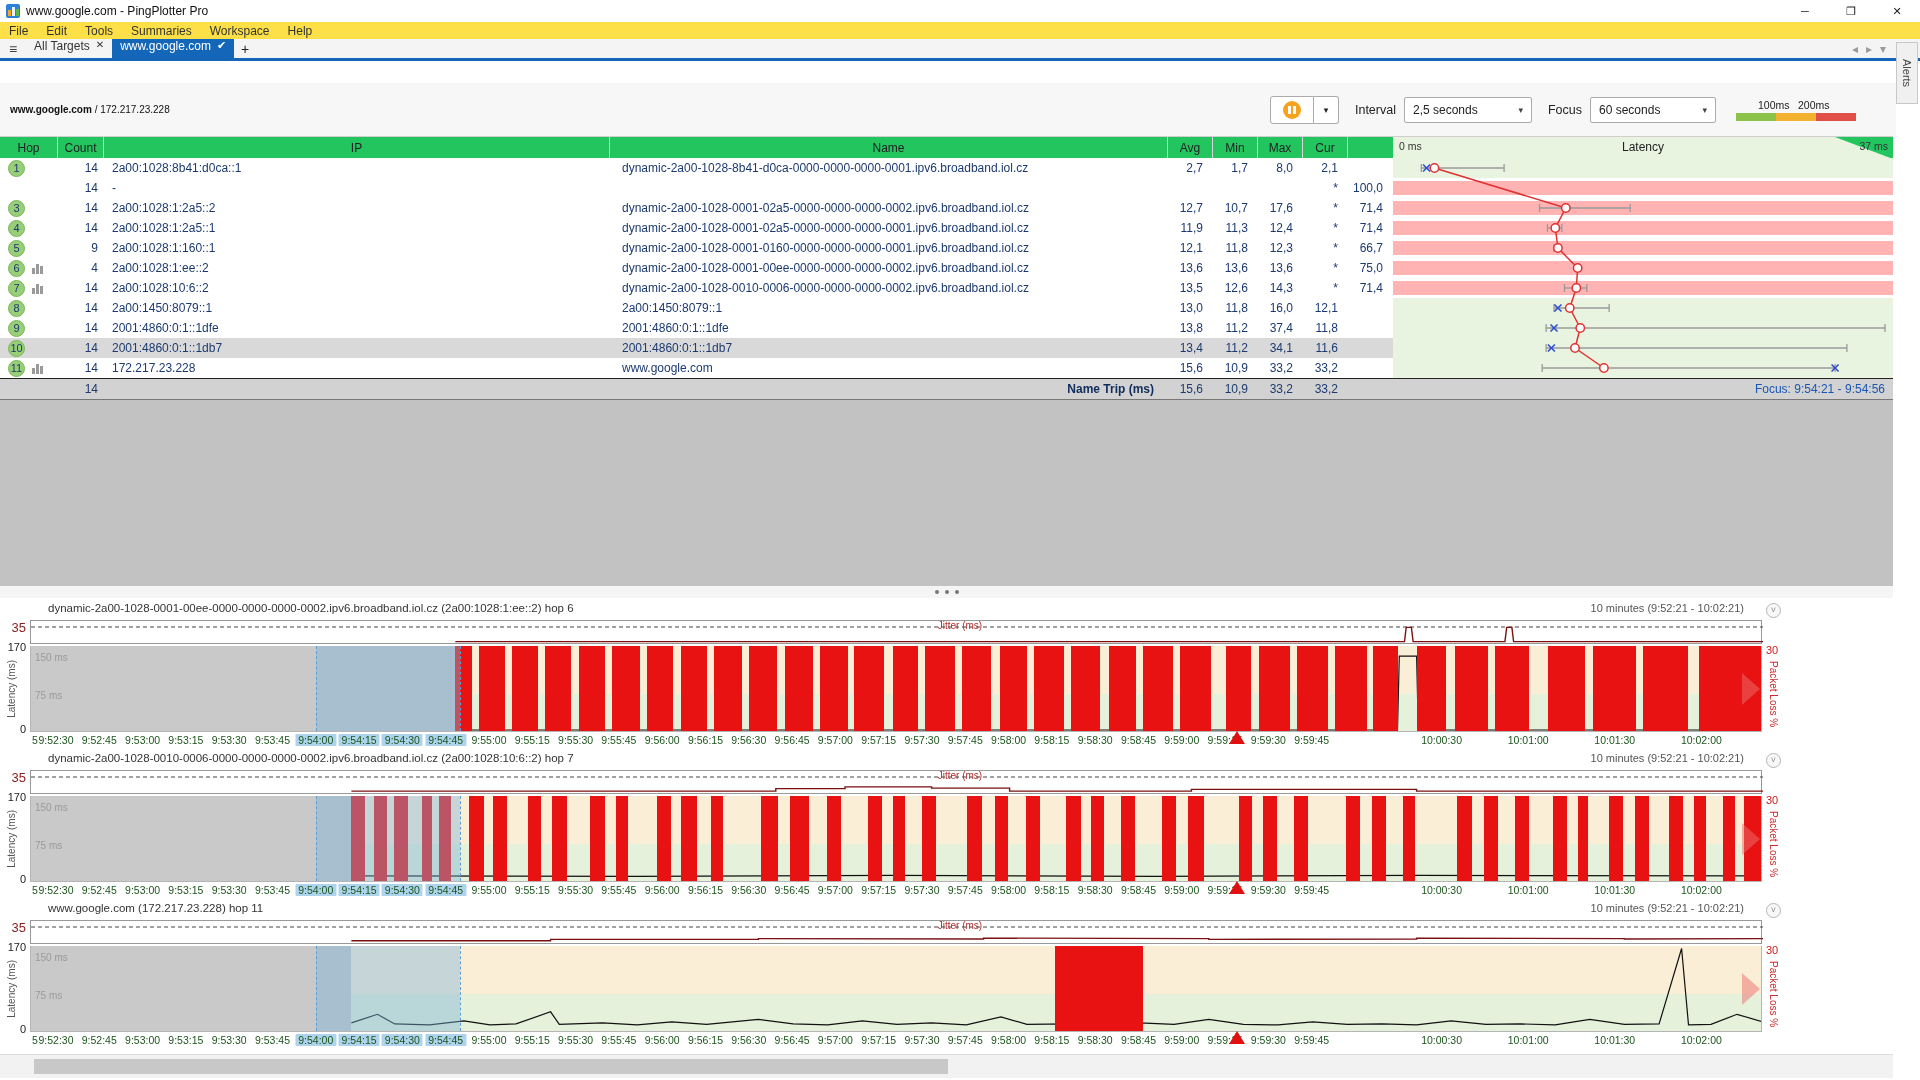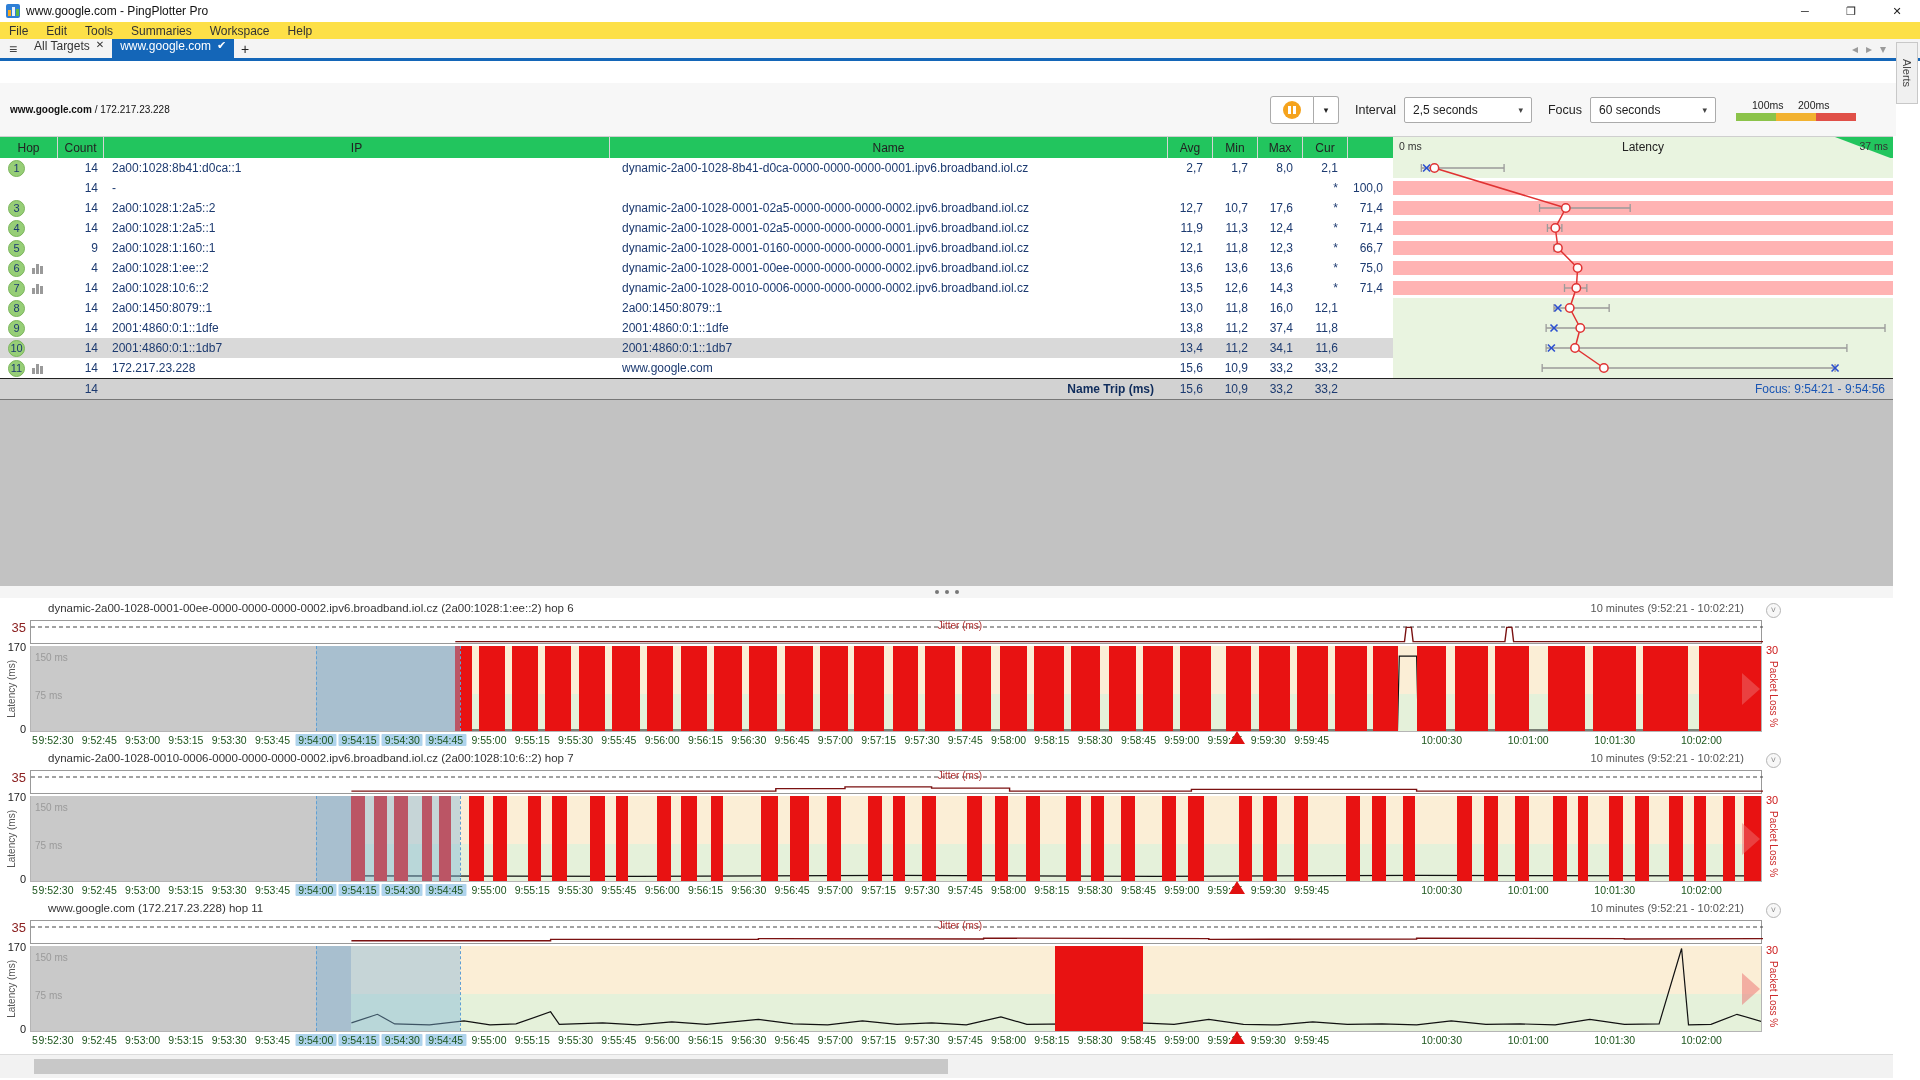--- a/index.html
+++ b/index.html
@@ -46,21 +46,21 @@
   .pause-circle i:first-child{left:5px;}
   .pause-circle i:last-child{left:10px;}
   .drop-btn{width:24px;border-left:none;border-radius:0 3px 3px 0;font-size:9px;color:#222;}
   .ctl-label{font-size:12.5px;color:#222;margin-left:8px;}
   .combo{height:24px;background:#fff;border:1px solid #ababab;border-radius:2px;display:flex;align-items:center;font-size:12px;color:#222;padding-left:8px;}
   .combo .carat{margin-left:auto;padding:0 8px;font-size:9px;color:#444;}
   .combo.interval{width:118px;}
   .combo.focus{width:116px;}
   .legend{display:flex;flex-direction:column;margin-left:12px;width:120px;}
   .legend-labels{display:flex;font-size:10.5px;color:#222;height:14px;position:relative;}
-  .legend-labels span:nth-child(1){position:absolute;left:16px;}
+  .legend-labels span:nth-child(1){position:absolute;left:22px;}
   .legend-labels span:nth-child(2){position:absolute;left:62px;}
   .legend-bar{display:flex;height:8px;}
   .legend-bar i{flex:1;}
 
   
   .alerts-tab{position:absolute;right:2px;top:42px;width:20px;height:60px;background:#f0f0f0;border:1px solid #c8c8c8;display:flex;align-items:center;justify-content:center;}
   .alerts-tab span{writing-mode:vertical-rl;font-size:11px;color:#444;}
 
   
   .thead{position:absolute;left:0;top:136px;width:1893px;height:22px;background:#22c55e;border-top:1px solid #cfcfcf;border-bottom:1px solid #b5b5b5;}

